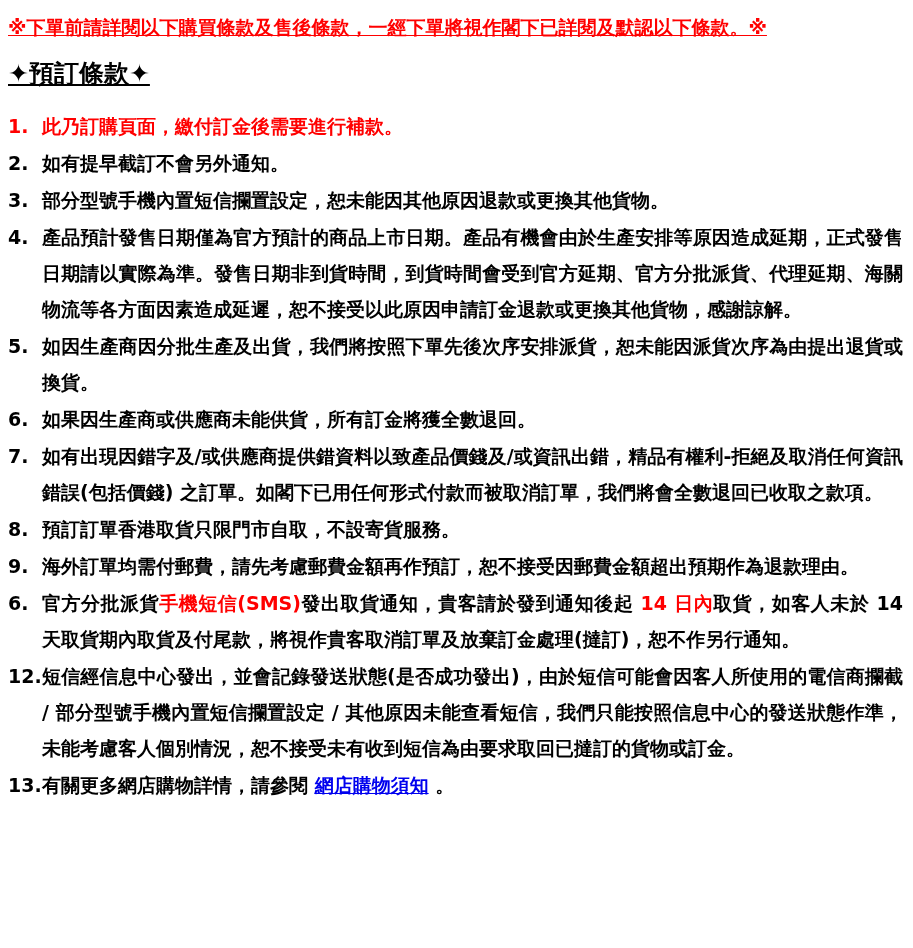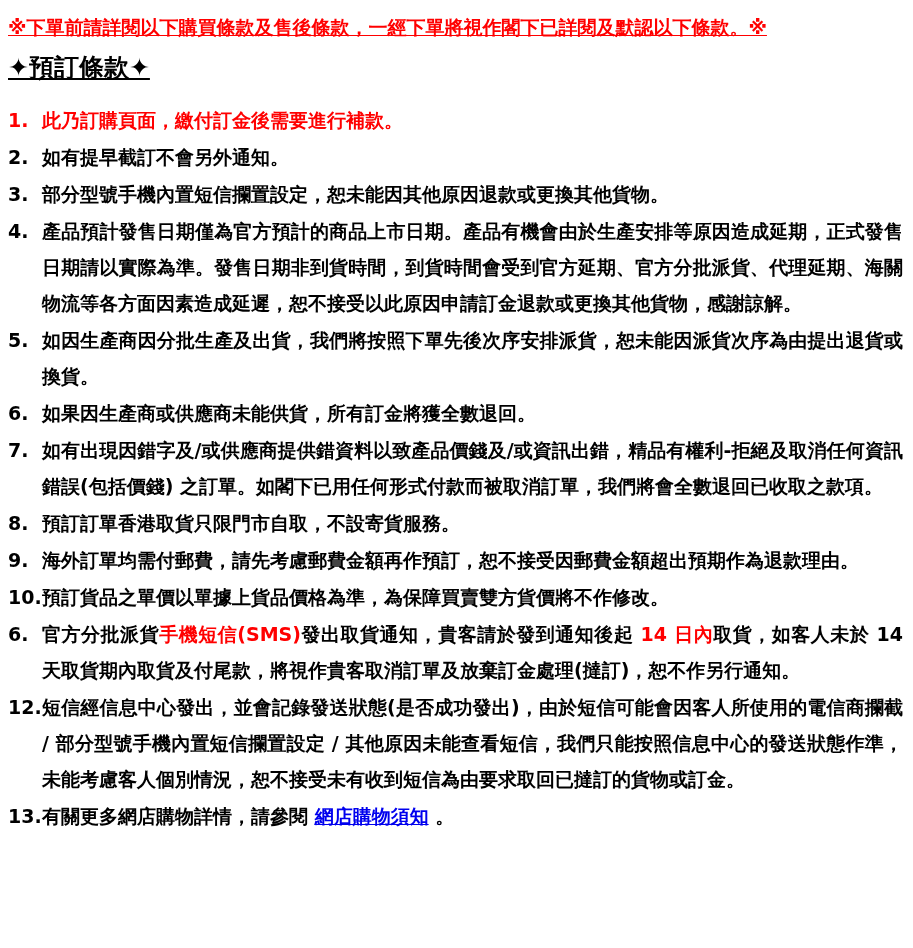--- a/index.html
+++ b/index.html
@@ -15,21 +15,21 @@
     font-weight: bold;
     color: #000000;
     padding: 12px 10px 14px 8px;
   }
 
   .notice {
     color: var(--accent-red, #ff0000);
     font-size: 19px;
     line-height: 30px;
     text-decoration: underline;
-    margin-bottom: 12px;
+    margin-bottom: 18px;
   }
 
   .section-title {
     color: #000000;
     font-size: 25px;
     line-height: 28px;
     text-decoration: underline;
     margin-bottom: 20px;
   }
 
@@ -109,24 +109,20 @@
       </div>
       <div class="term-item">
         <span class="term-num">8.</span>
         <span class="term-text"><span>預訂訂單香港取貨只限門市自取，不設寄貨服務。</span></span>
       </div>
       <div class="term-item">
         <span class="term-num">9.</span>
         <span class="term-text"><span>海外訂單均需付郵費，請先考慮郵費金額再作預訂，恕不接受因郵費金額超出預期作為退款理由。</span></span>
       </div>
       <div class="term-item">
-        <span class="term-num">10.</span>
-        <span class="term-text"><span>預訂貨品之單價以單據上貨品價格為準，為保障買賣雙方貨價將不作修改。</span></span>
-      </div>
-      <div class="term-item">
         <span class="term-num">6.</span>
         <span class="term-text"><span>官方分批派貨</span><span class="seg-red-underline">手機短信(SMS)</span><span>發出取貨通知，貴客請於發到通知後起 </span><span class="seg-red-underline">14 日內</span><span>取貨，如客人未於 14 天取貨期內取貨及付尾款，將視作貴客取消訂單及放棄訂金處理(撻訂)，恕不作另行通知。</span></span>
       </div>
       <div class="term-item">
         <span class="term-num">12.</span>
         <span class="term-text"><span>短信經信息中心發出，並會記錄發送狀態(是否成功發出)，由於短信可能會因客人所使用的電信商攔截 / 部分型號手機內置短信攔置設定 / 其他原因未能查看短信，我們只能按照信息中心的發送狀態作準，未能考慮客人個別情況，恕不接受未有收到短信為由要求取回已撻訂的貨物或訂金。</span></span>
       </div>
       <div class="term-item">
         <span class="term-num">13.</span>
         <span class="term-text"><span>有關更多網店購物詳情，請參閱 </span><span class="seg-link">網店購物須知</span><span> 。</span></span>

